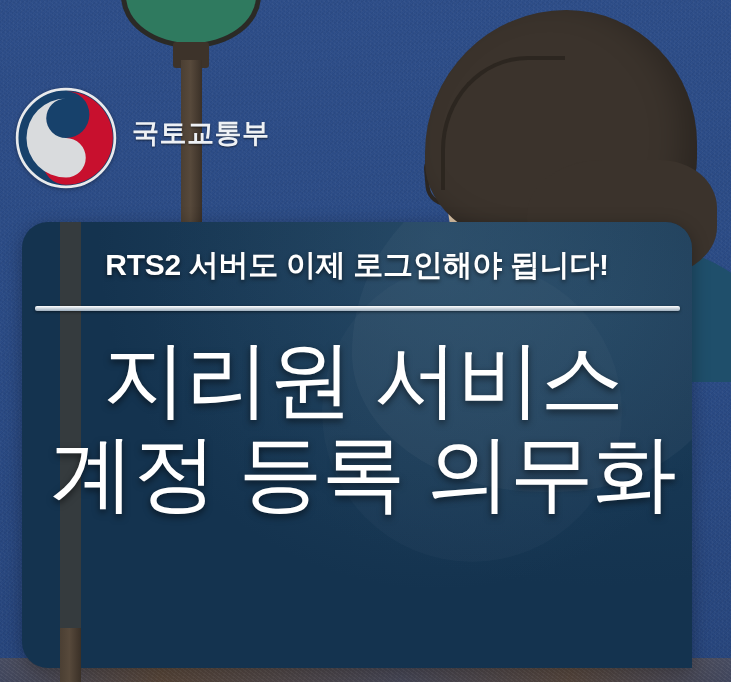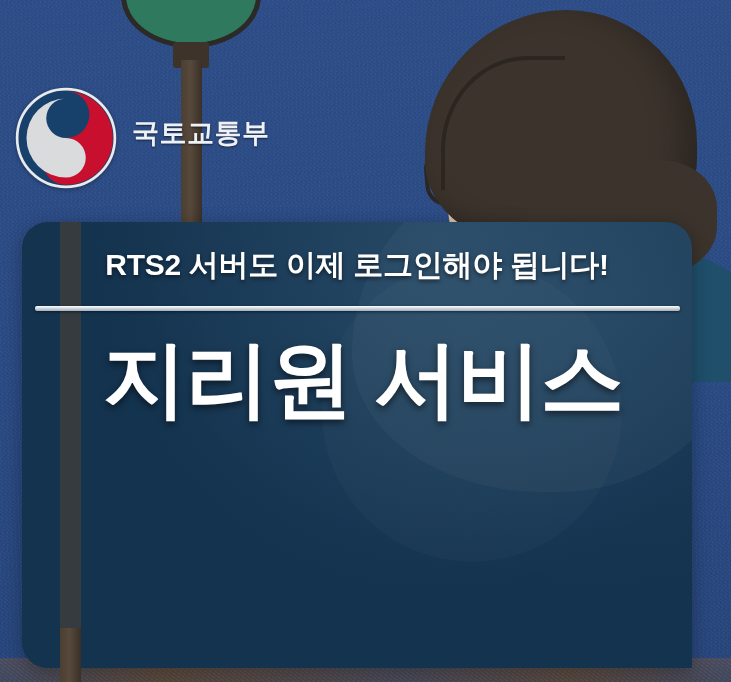--- a/index.html
+++ b/index.html
@@ -333,21 +333,21 @@
     height: 5px;
     margin: 22px auto 0;
     background: linear-gradient(180deg, #ffffff 0%, #c9d3dc 55%, #9fb0bf 100%);
     border-radius: 2px;
     box-shadow: 0 1px 3px rgba(0,0,0,.5);
   }
 
   .headline {
     margin-top: 22px;
     font-size: 84px;
-    font-weight: 700;
+    font-weight: 400;
     line-height: 1.10;
     letter-spacing: -1px;
     text-shadow: 0 3px 7px rgba(0,0,0,.55);
     white-space: nowrap;
     margin-left: 12px;
   }
   .headline-line { display: block; }
   .headline-line + .headline-line { margin-top: 2px; }
 
   
@@ -415,19 +415,20 @@
 
     <div class="panel-content">
       <div class="subhead">
         <span class="subhead-line">RTS2 서버도 이제 로그인해야 됩니다!</span>
       </div>
 
       <div class="rule"></div>
 
       <div class="headline">
         <span class="headline-line">지리원 서비스</span>
+        <span class="headline-line">계정 등록 의무화</span>
       </div>
     </div>
   </div>
 
   <div class="pole-front"></div>
 
 </div>
 
 </body></html>

